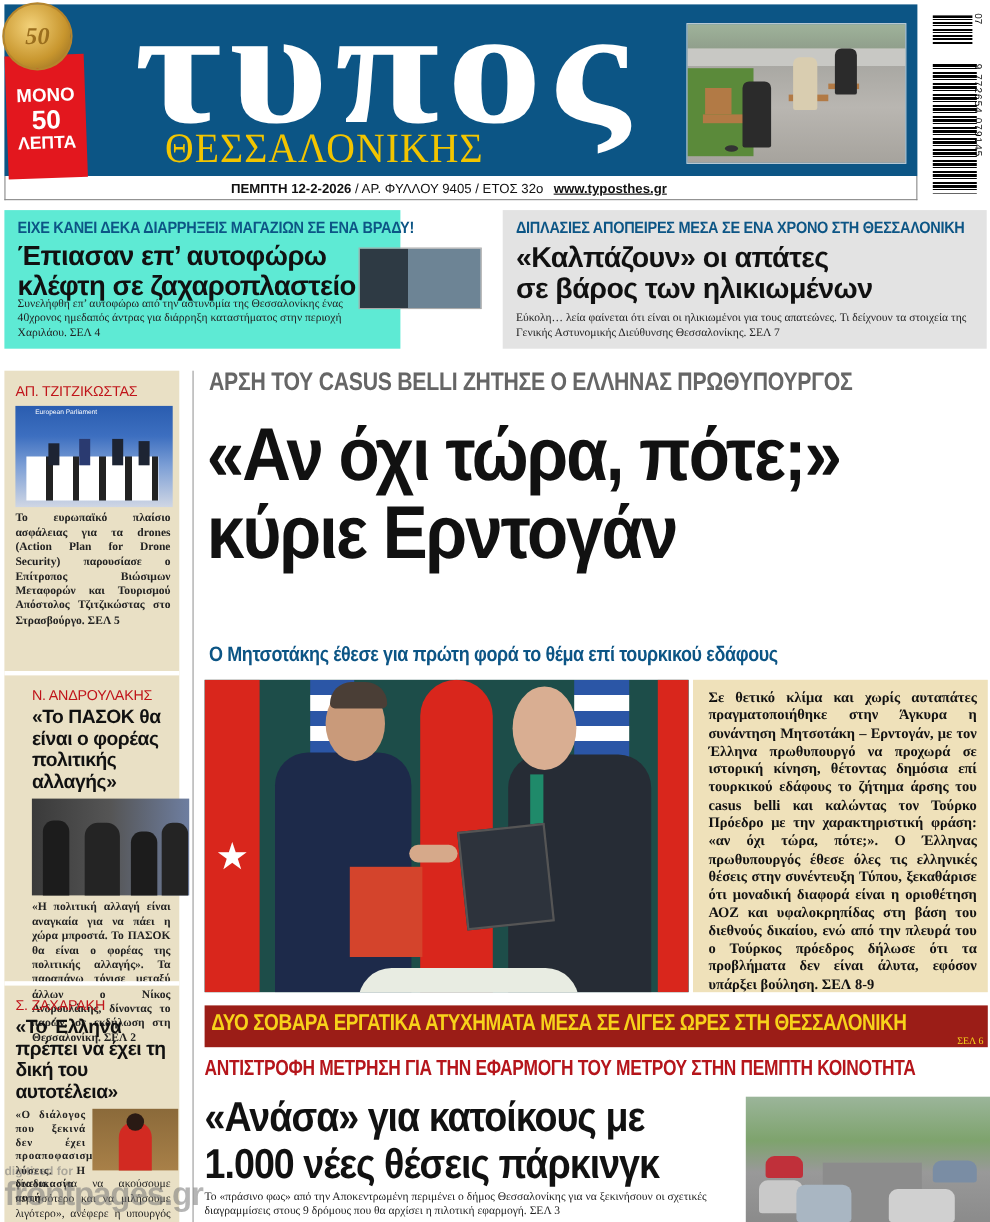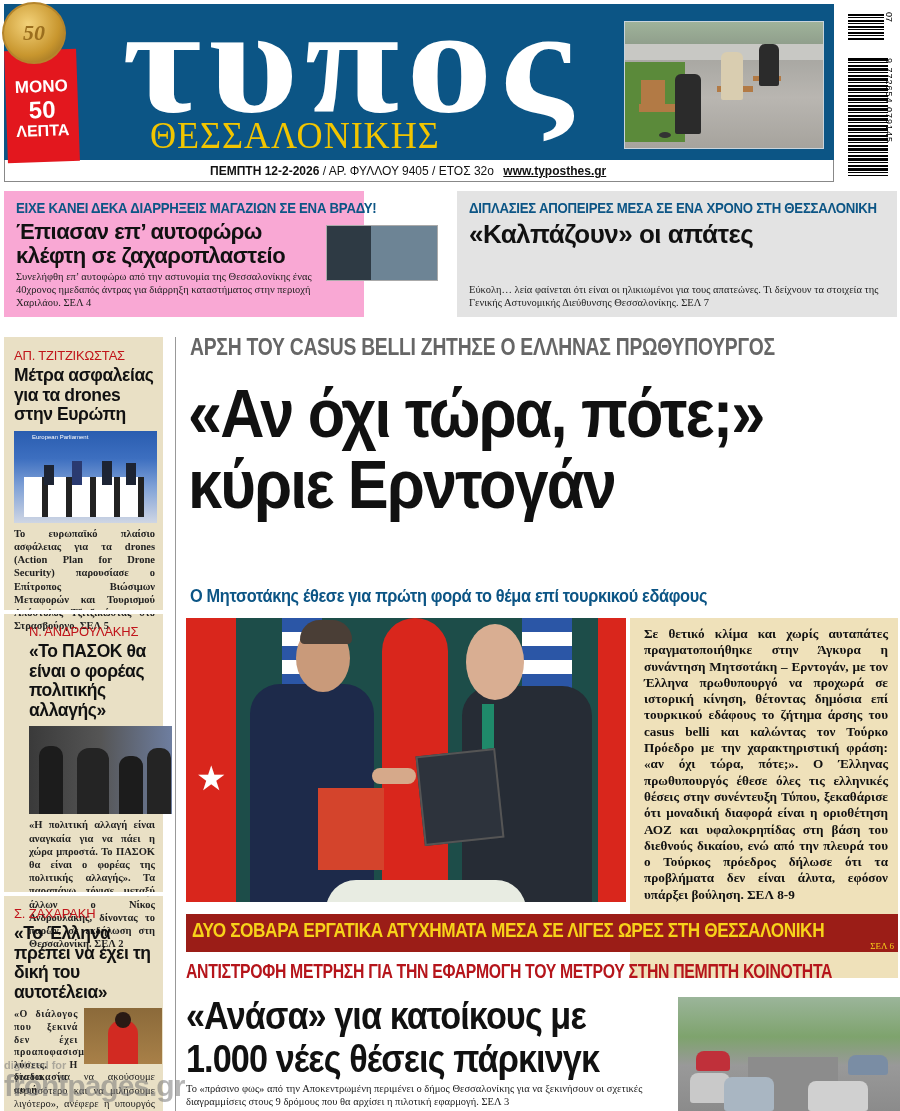--- a/index.html
+++ b/index.html
@@ -24,24 +24,24 @@
   .dateline b { font-weight: bold; }
   .dateline .url { font-weight: bold; margin-left: 6px; text-decoration: underline; }
   .barcode { left: 842px; top: 8px; width: 56px; height: 176px; }
   .bc-small { left: 6px; top: 6px; width: 36px; height: 26px; background: repeating-linear-gradient(180deg, #000 0 2px, #fff 2px 3px, #000 3px 4px, #fff 4px 6px); }
   .bc-main { left: 6px; top: 50px; width: 40px; height: 118px; background: repeating-linear-gradient(180deg, #000 0 3px, #fff 3px 4px, #000 4px 5px, #fff 5px 7px, #000 7px 9px, #fff 9px 10px); }
   .bc-digits { left: 42px; top: 50px; font-size: 9px; writing-mode: vertical-rl; color: #000; letter-spacing: 1px; }
   .bc-top-digits { left: 42px; top: 4px; font-size: 9px; writing-mode: vertical-rl; color:#000; }
 
   
   .teaser { top: 191px; height: 126px; padding: 8px 10px 0 12px; }
-  .teaser.left { left: 4px; width: 360px; background: #f9a8d4; }
+  .teaser.left { left: 4px; width: 360px; background: #5eead4; }
   .teaser.right { left: 457px; width: 440px; background: #e3e3e3; }
   .kicker-blue { font-size: 15px; font-weight: bold; color: #0c5585; letter-spacing: -0.3px; white-space: nowrap; transform: scaleX(0.88); transform-origin: left; }
-  .teaser-title { font-size: 22px; font-weight: bold; color: #111; line-height: 1.08; margin-top: 4px; letter-spacing: -0.5px; }
+  .teaser-title { font-size: 25px; font-weight: bold; color: #111; line-height: 1.08; margin-top: 4px; letter-spacing: -0.5px; }
   .teaser-body { font-family: "Liberation Serif", serif; font-size: 10.5px; color: #222; line-height: 1.25; position: absolute; bottom: 8px; left: 12px; right: 10px; }
   .teaser-photo { left: 322px; top: 34px; width: 112px; height: 56px; background: linear-gradient(90deg, #2e3a44 0 40%, #6d8495 40% 100%); border: 1px solid #aaa; }
 
   
   .sidebar { left: 4px; top: 337px; width: 159px; height: 774px; background: #e9e0c5; }
   .side-item { left: 4px; width: 159px; padding: 8px 8px 0 10px; }
   .side-kicker { font-size: 13px; font-weight: normal; color: #c0141a; letter-spacing: -0.2px; }
   .side-title { font-size: 17.5px; font-weight: bold; color: #111; line-height: 1.12; margin-top: 3px; letter-spacing: -0.4px; }
   .side-photo { position: relative; width: 143px; margin-top: 6px; }
   .side-body { font-family: "Liberation Serif", serif; font-size: 10.5px; color: #222; line-height: 1.26; margin-top: 4px; font-weight: bold; text-align: justify; }
@@ -53,21 +53,21 @@
   .main-title { left: 188px; top: 378px; font-size: 68px; font-weight: bold; color: #111; line-height: 1.04; letter-spacing: -2px; white-space: nowrap; transform: scaleX(0.9); transform-origin: left top; }
   .main-sub { left: 190px; top: 585px; font-size: 19px; font-weight: bold; color: #0c5585; white-space: nowrap; letter-spacing: -0.4px; transform: scaleX(0.86); transform-origin: left; }
   .main-photo { left: 186px; top: 618px; width: 440px; height: 284px; background: #1d4d49; overflow: hidden; }
   .flag-tr { background: #d9261c; }
   .flag-gr { background: repeating-linear-gradient(180deg, #2b56a6 0 14px, #ffffff 14px 28px); }
   .suit { background: #1d2a4a; border-radius: 30px 30px 0 0; }
   .suit2 { background: #262c35; border-radius: 30px 30px 0 0; }
   .head { background: #d6a98a; border-radius: 50%; }
   .folder { background: #2d333c; border: 2px solid #555; }
   .flowers { background: #e8ece2; border-radius: 40px 40px 0 0; }
-  .main-body-box { left: 630px; top: 618px; width: 268px; height: 360px; background: #efe1ba; padding: 8px 10px 0 14px; }
+  .main-body-box { left: 630px; top: 618px; width: 268px; height: 284px; background: #efe1ba; padding: 8px 10px 0 14px; }
   .main-body { font-family: "Liberation Serif", serif; font-size: 13.2px; font-weight: bold; color: #111; line-height: 1.235; text-align: justify; }
 
   
   .red-bar { left: 186px; top: 914px; width: 712px; height: 38px; background: #9b1d17; }
   .red-bar-text { left: 6px; top: 4px; font-size: 21px; font-weight: bold; color: #f7d21a; white-space: nowrap; letter-spacing: -0.5px; transform: scaleX(0.82); transform-origin: left; }
   .red-bar-page { right: 4px; bottom: 1px; font-family: "Liberation Serif", serif; font-size: 9px; color: #f7d21a; }
   .red-kicker { left: 186px; top: 960px; font-size: 20px; font-weight: bold; color: #b5151b; white-space: nowrap; letter-spacing: -0.4px; transform: scaleX(0.79); transform-origin: left; }
   .bottom-title { left: 186px; top: 995px; font-size: 38px; font-weight: bold; color: #111; line-height: 1.12; white-space: nowrap; letter-spacing: -1px; transform: scaleX(0.9); transform-origin: left top; }
   .bottom-body { left: 186px; top: 1082px; width: 480px; font-family: "Liberation Serif", serif; font-size: 10.5px; color: #222; line-height: 1.25; }
   .street-photo { left: 678px; top: 997px; width: 222px; height: 114px; background: linear-gradient(180deg, #9bb59a 0%, #7ea36d 35%, #999 60%, #8b8b8b 100%); overflow: hidden; }
@@ -122,29 +122,29 @@
     <div>Έπιασαν επ’ αυτοφώρω</div>
     <div>κλέφτη σε ζαχαροπλαστείο</div>
   </div>
   <div class="abs teaser-photo"></div>
   <div class="teaser-body">Συνελήφθη επ’ αυτοφώρω από την αστυνομία της Θεσσαλονίκης ένας 40χρονος ημεδαπός άντρας για διάρρηξη καταστήματος στην περιοχή Χαριλάου. ΣΕΛ 4</div>
 </div>
 <div class="abs teaser right">
   <div class="kicker-blue">ΔΙΠΛΑΣΙΕΣ ΑΠΟΠΕΙΡΕΣ ΜΕΣΑ ΣΕ ΕΝΑ ΧΡΟΝΟ ΣΤΗ ΘΕΣΣΑΛΟΝΙΚΗ</div>
   <div class="teaser-title" style="font-size:26px;">
     <div>«Καλπάζουν» οι απάτες</div>
+    <div>σε βάρος των ηλικιωμένων</div>
   </div>
   <div class="teaser-body">Εύκολη… λεία φαίνεται ότι είναι οι ηλικιωμένοι για τους απατεώνες. Τι δείχνουν τα στοιχεία της Γενικής Αστυνομικής Διεύθυνσης Θεσσαλονίκης. ΣΕΛ 7</div>
 </div>
 
 <div class="abs sidebar"></div>
 
 <div class="abs side-item" style="top:340px;">
   <div class="side-kicker">ΑΠ. ΤΖΙΤΖΙΚΩΣΤΑΣ</div>
-  <div class="side-title">Μέτρα ασφαλείας για τα drones στην Ευρώπη</div>
   <div class="side-photo" style="height:92px;background:linear-gradient(180deg,#2a5db0 0%,#3d6fc0 30%,#7ea0d6 60%,#cfd6e4 100%);">
     <div class="abs" style="left:18px;top:3px;font-size:6px;color:#fff;">European Parliament</div>
     <div class="abs" style="left:10px;top:46px;width:120px;height:40px;background:repeating-linear-gradient(90deg,#fff 0 18px,#222 18px 24px);"></div>
     <div class="abs" style="left:30px;top:34px;width:10px;height:20px;background:#1d2433;"></div>
     <div class="abs" style="left:58px;top:30px;width:10px;height:24px;background:#2a3a70;"></div>
     <div class="abs" style="left:88px;top:30px;width:10px;height:24px;background:#1d2433;"></div>
     <div class="abs" style="left:112px;top:32px;width:10px;height:22px;background:#1d2433;"></div>
   </div>
   <div class="side-body">Το ευρωπαϊκό πλαίσιο ασφάλειας για τα drones (Action Plan for Drone Security) παρουσίασε ο Επίτροπος Βιώσιμων Μεταφορών και Τουρισμού Απόστολος Τζιτζικώστας στο Στρασβούργο. ΣΕΛ 5</div>
 </div>

